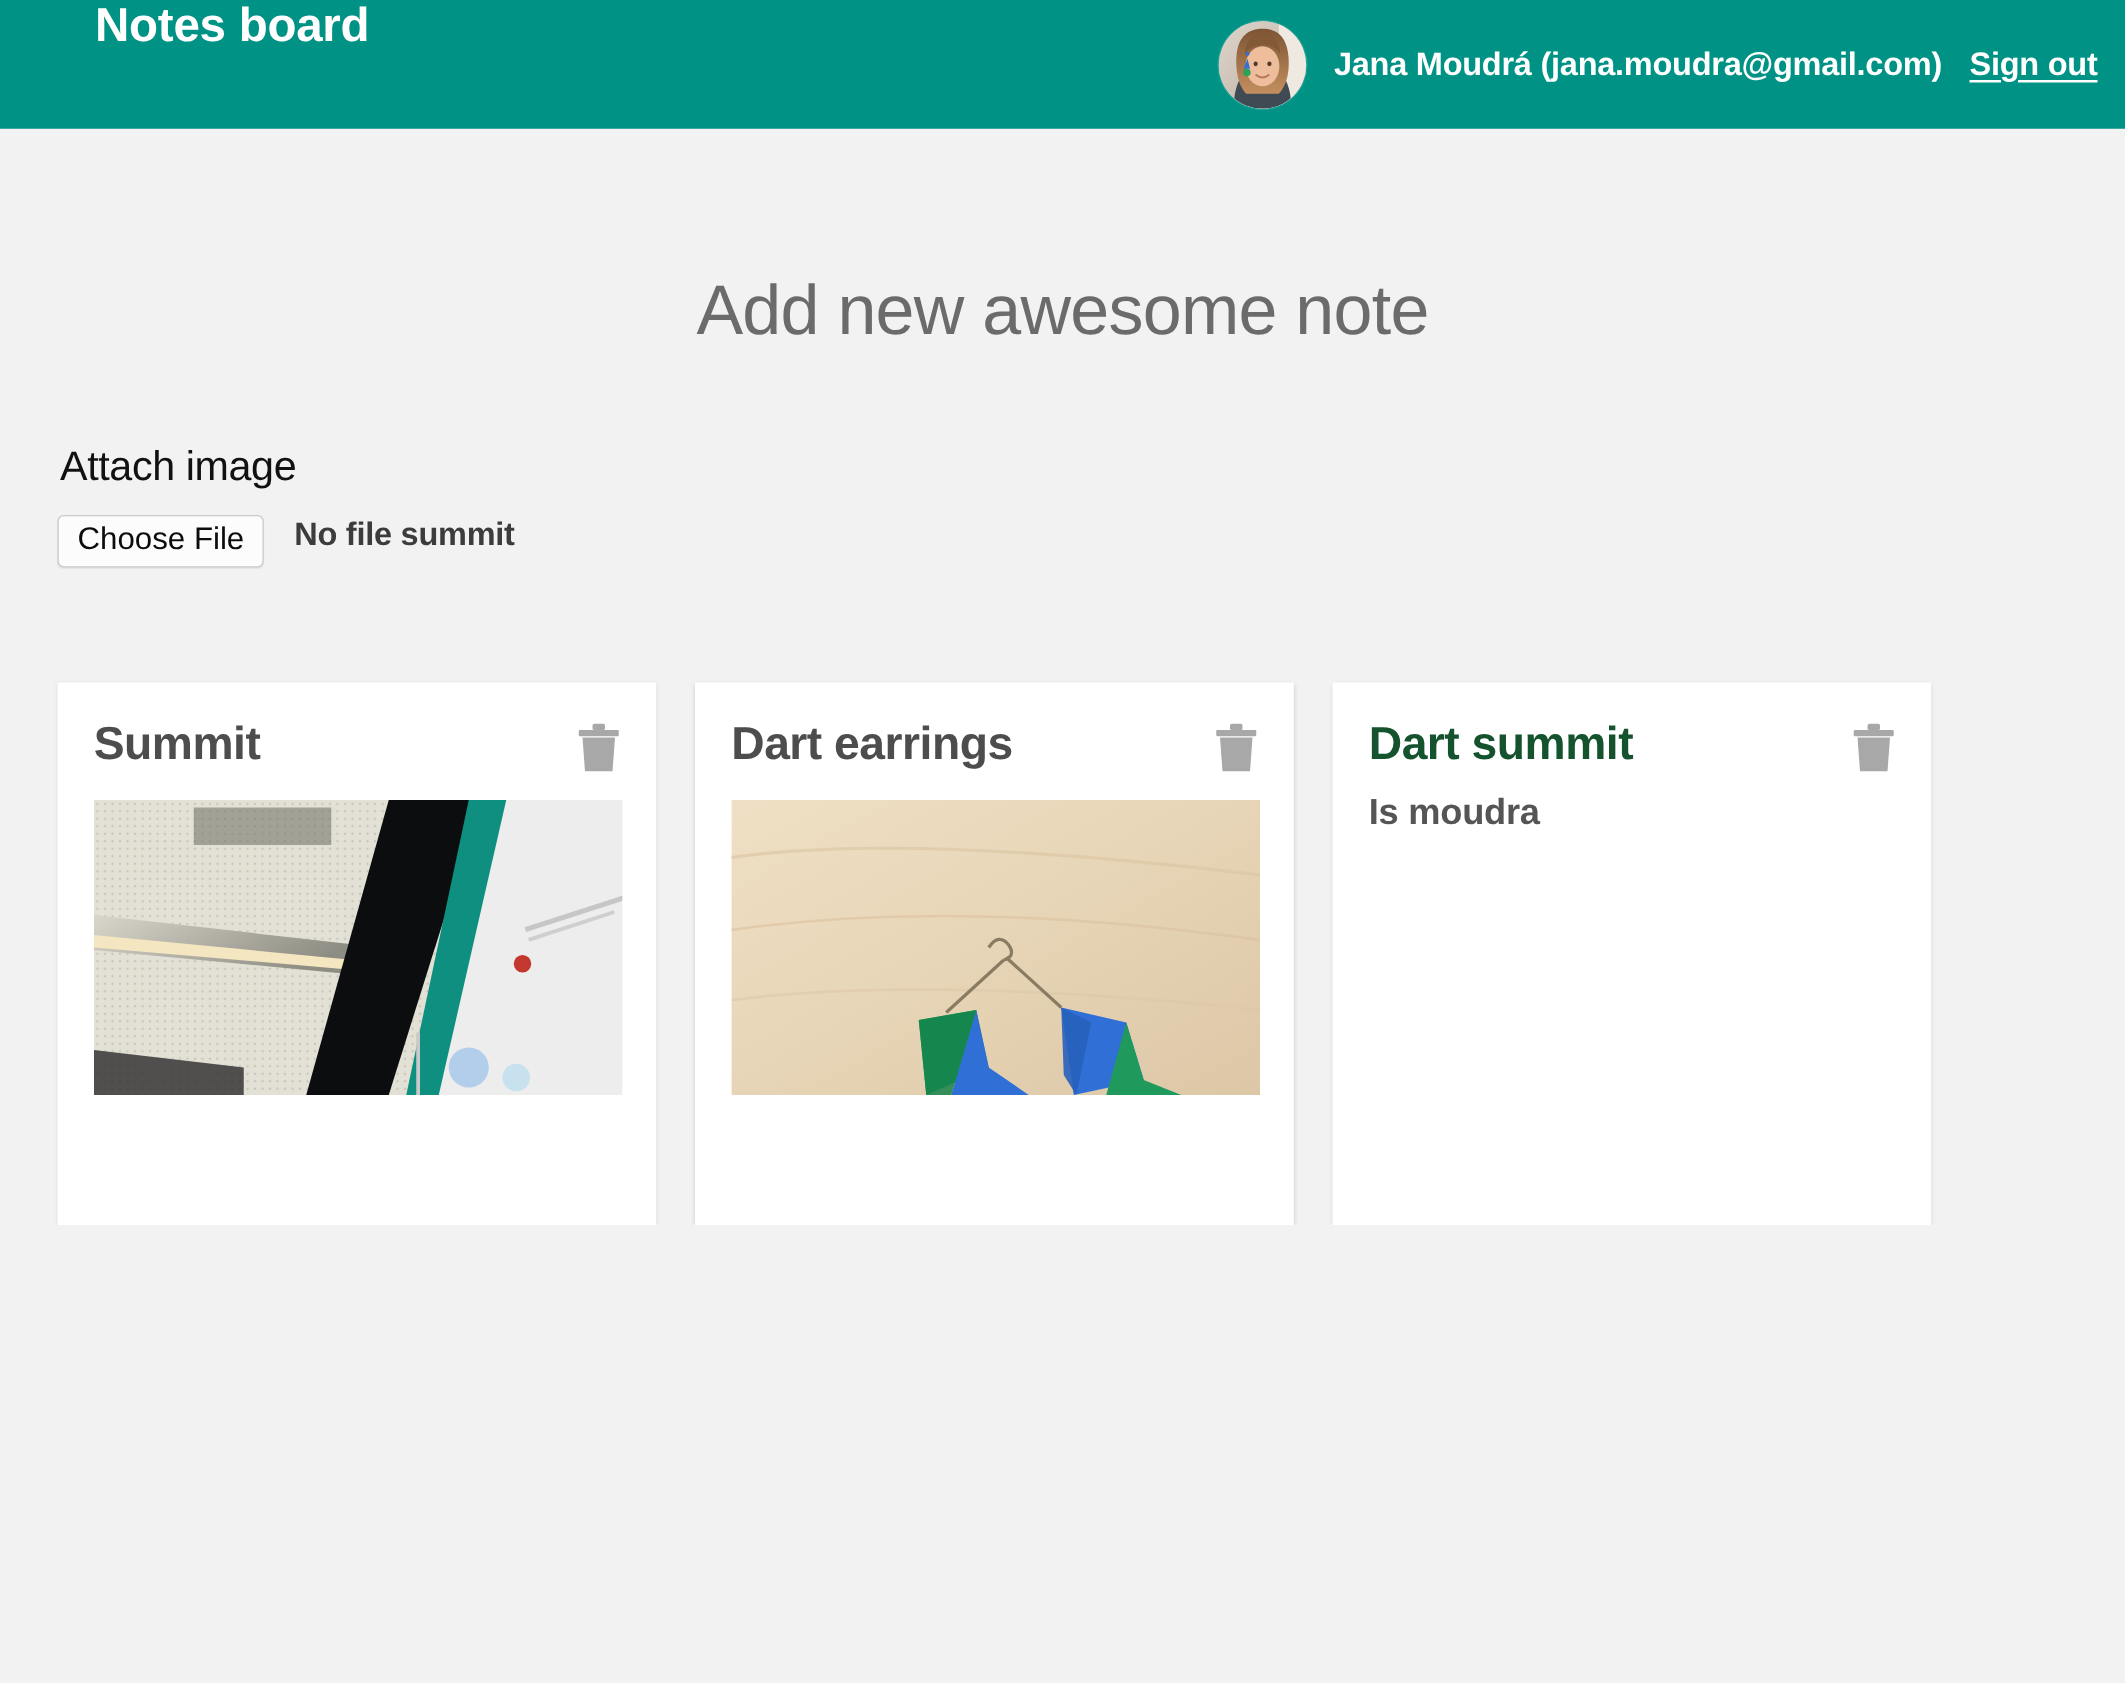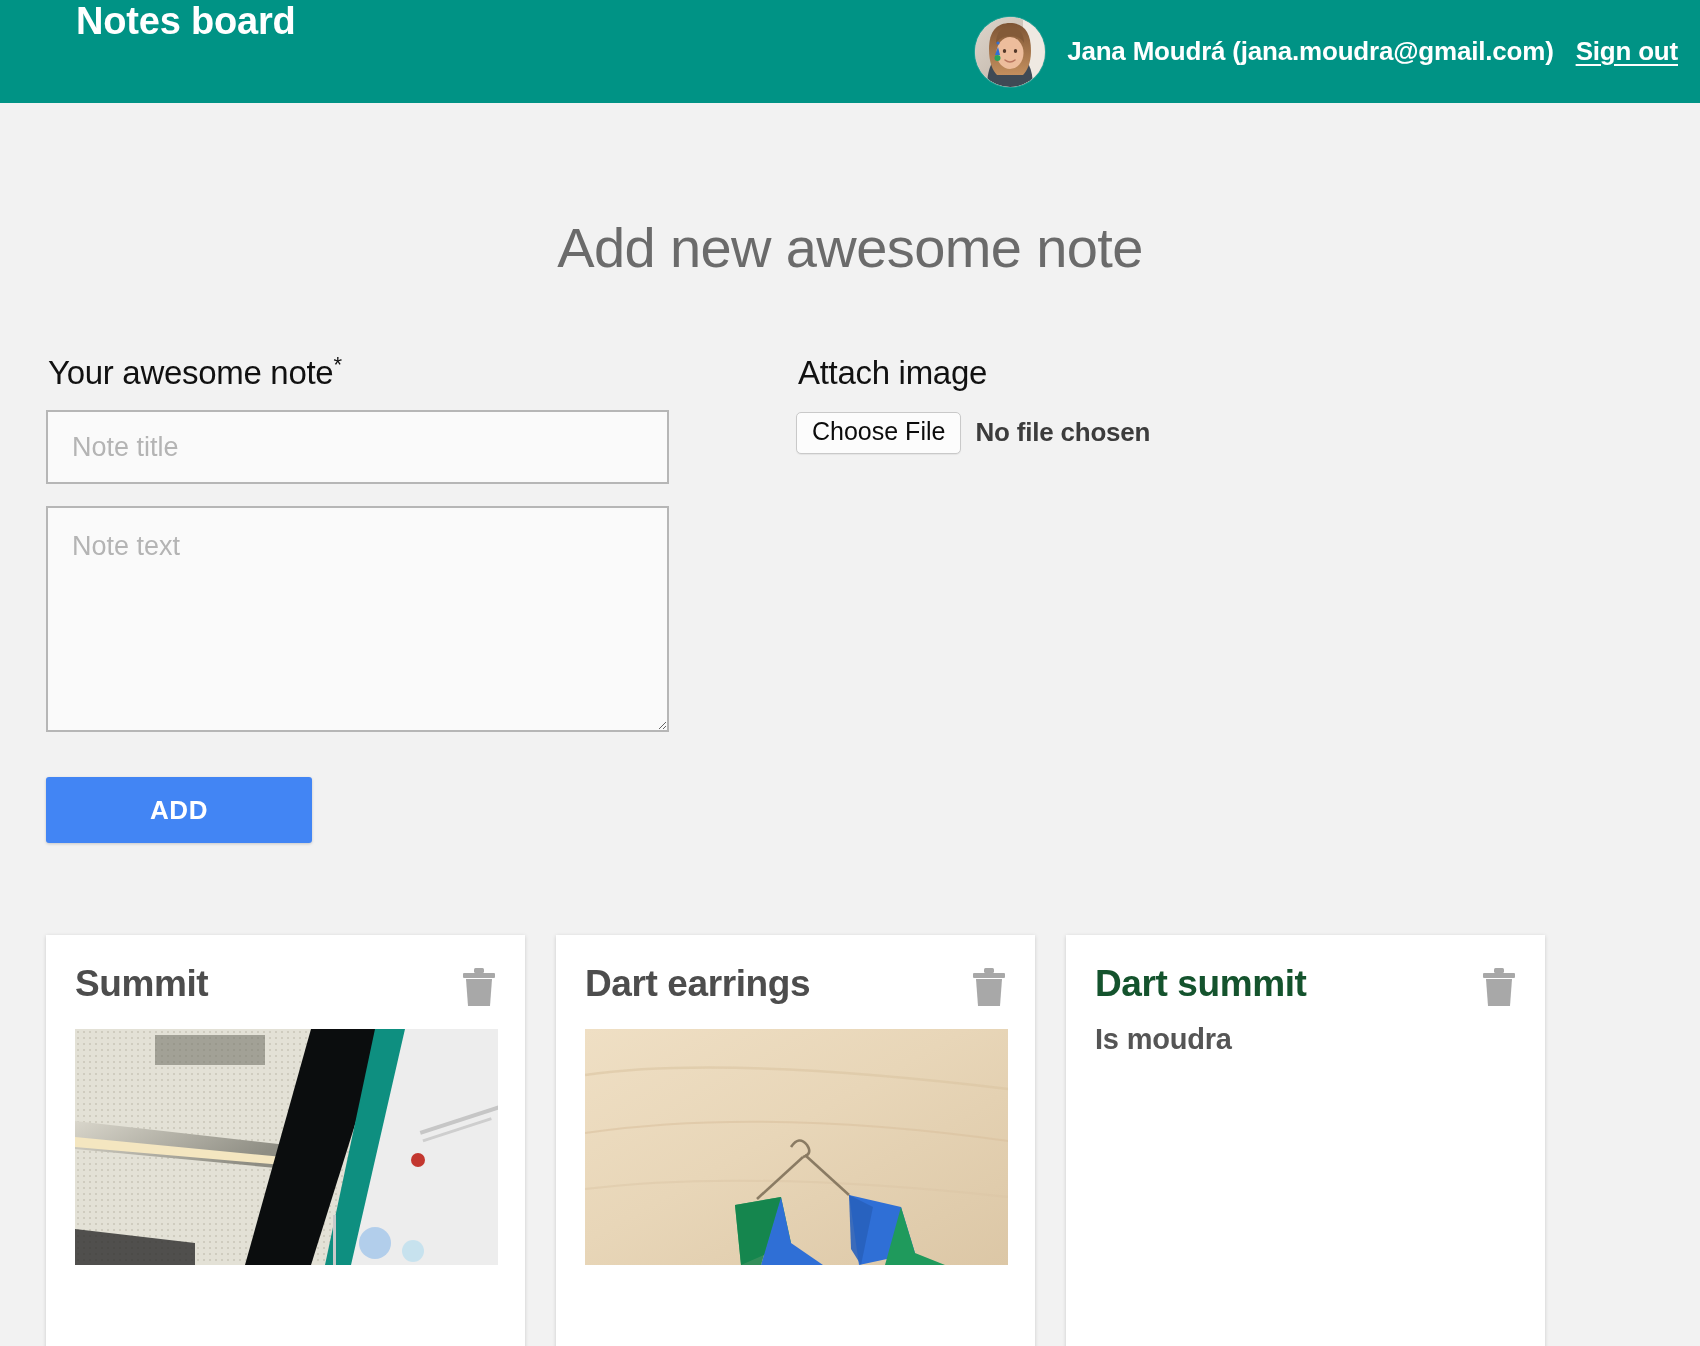--- a/index.html
+++ b/index.html
@@ -146,22 +146,21 @@
   .section-label {
     font-size: 33px;
     color: #111111;
     font-weight: normal;
     margin: 0 0 20px 2px;
     letter-spacing: -0.3px;
   }
 
   .file-row {
     display: flex;
-    align-items: center;
-    gap: 14px;
+    gap: 24px;
   }
   .choose-file {
     background: #fcfcfc;
     border: 1px solid #c9c9c9;
     border-radius: 5px;
     padding: 5px 15px 7px 15px;
     font-size: 25px;
     color: #0c0c0c;
     font-family: "Liberation Sans", sans-serif;
     cursor: pointer;
@@ -268,37 +267,26 @@
     <div class="signout">Sign out</div>
   </div>
 </div>
 
 <div class="page">
 
   <h1 class="page-title">Add new awesome note</h1>
 
   <div class="form-row">
 
-    <div class="col-left">
-      <div class="field-label">
-        <span>Your awesome note</span><span class="req">*</span>
-      </div>
-
-      <input class="text-input" type="text" placeholder="Note title" style="">
-
-      <textarea class="text-area" placeholder="Note text" style=""></textarea>
-
-      <button class="add-button">ADD</button>
-    </div>
 
     <div class="col-right">
       <div class="section-label">Attach image</div>
       <div class="file-row">
         <div class="choose-file">Choose File</div>
-        <div class="file-status">No file chosen</div>
+        <div class="file-status">No file summit</div>
       </div>
     </div>
 
   </div>
 
   <div class="cards">
 
     <div class="card">
       <div class="card-head">
         <div class="card-title">Summit</div>

